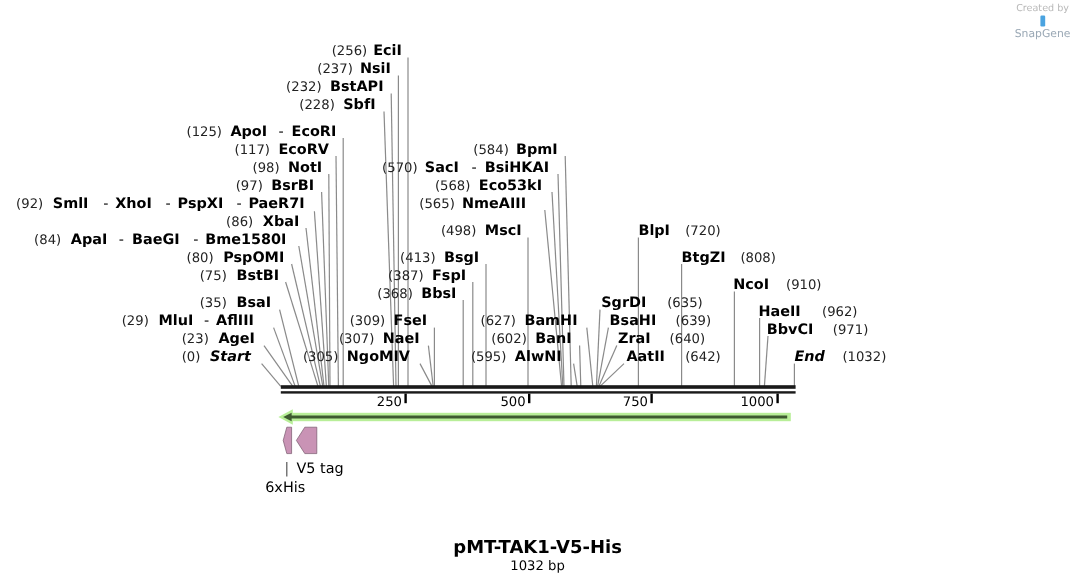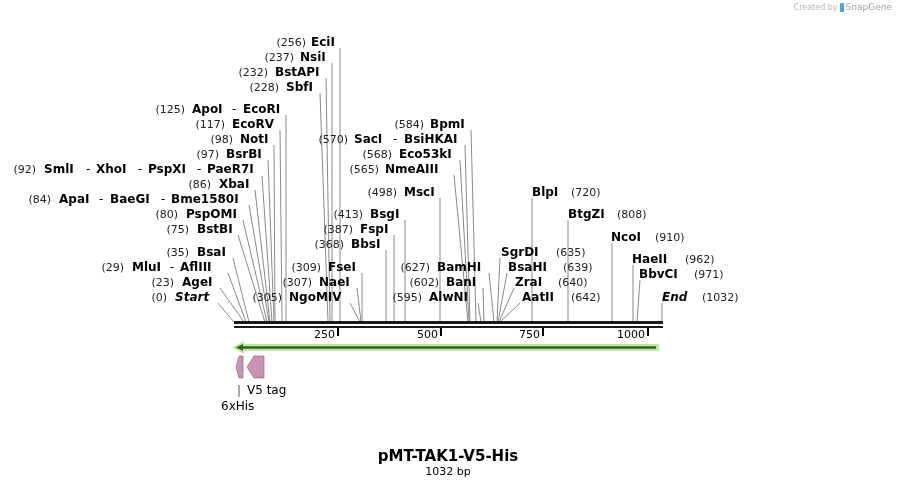--- a/index.html
+++ b/index.html
@@ -8,21 +8,21 @@
   #map { position:absolute; left:0; top:0; }
   .pos { font-size:11px; fill:#222; font-family:"DejaVu Sans", sans-serif; }
   .enz { font-size:12px; font-weight:bold; fill:#000; font-family:"DejaVu Sans", sans-serif; }
   .enz.it { font-style:italic; }
   .dash { font-size:12px; fill:#000; font-family:"DejaVu Sans", sans-serif; }
   .tick { font-size:11px; fill:#000; font-family:"DejaVu Sans", sans-serif; }
   .feat { font-size:12px; fill:#000; font-family:"DejaVu Sans", sans-serif; }
   .title { font-size:15px; font-weight:bold; fill:#000; font-family:"DejaVu Sans", sans-serif; }
   .sub { font-size:11px; fill:#000; font-family:"DejaVu Sans", sans-serif; }
   .credit { position:absolute; right:5px; top:2px; font-size:8px; color:#b9b9b9;
-            font-family:"DejaVu Sans", sans-serif; display:flex; align-items:center; gap:2px; }
+            font-family:"DejaVu Sans", sans-serif; display:flex; align-items:center; gap:2px;flex-direction:column; }
   .credit .brand { color:#9aa8b5; font-size:9px; }
   .credit .logo { width:4px; height:9px; background:#4aa3e0; border-radius:1px; display:inline-block; }
 </style>
 </head>
 <body>
 
 <div class="credit">
   <span>Created by</span>
   <span class="logo"></span>
   <span class="brand">SnapGene</span>

